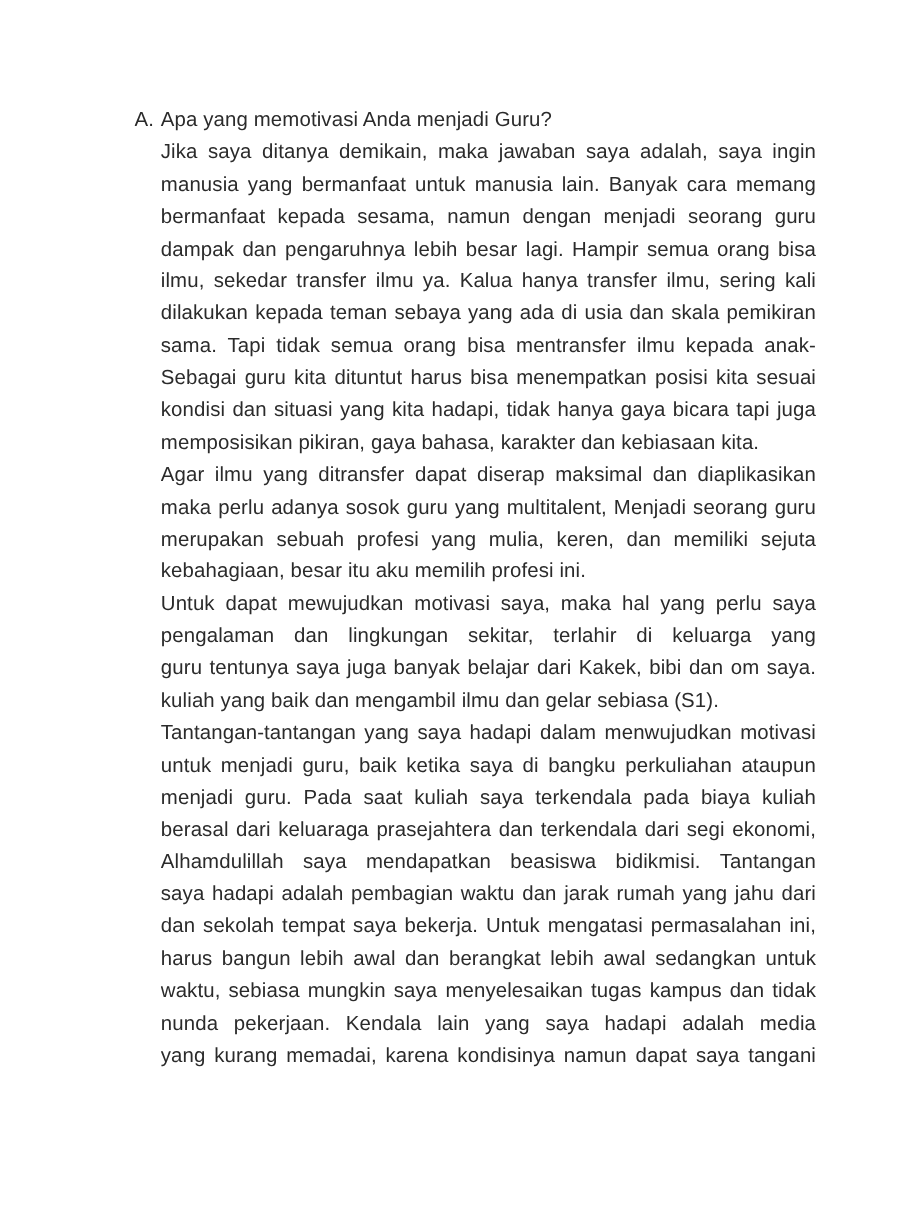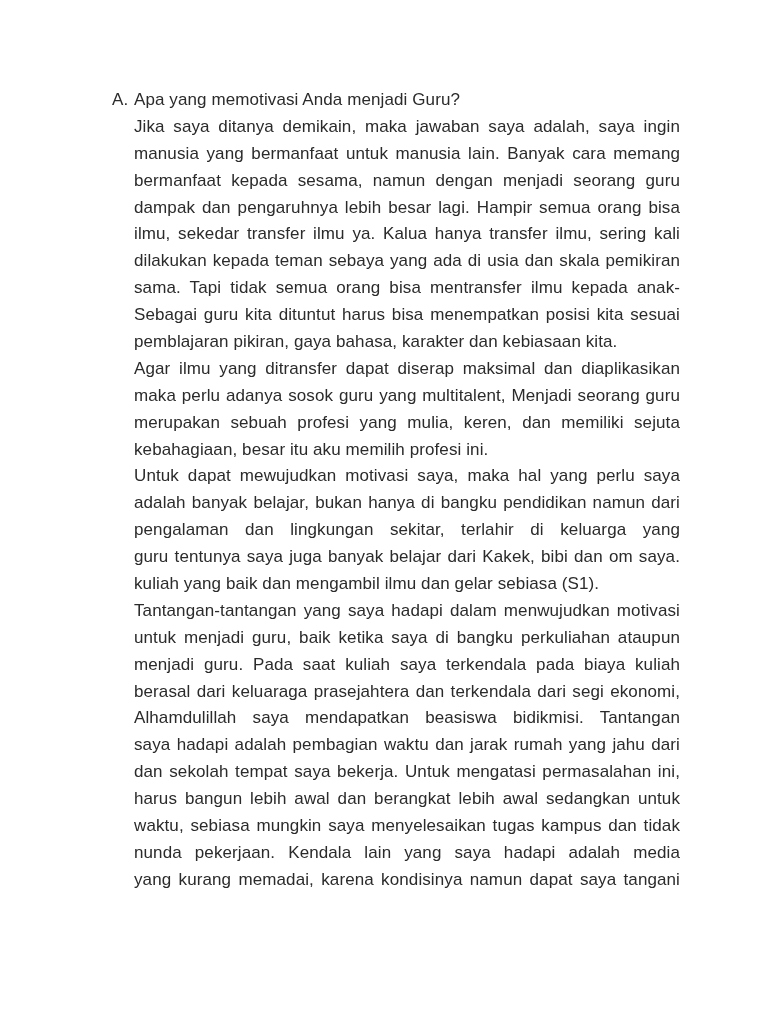--- a/index.html
+++ b/index.html
@@ -69,31 +69,31 @@
     <div class="paragraphs">
         <div>
           <div class="text-line j">Jika saya ditanya demikain, maka jawaban saya adalah, saya ingin menjadi</div>
           <div class="text-line j">manusia yang bermanfaat untuk manusia lain. Banyak cara memang untuk bisa</div>
           <div class="text-line j">bermanfaat kepada sesama, namun dengan menjadi seorang guru tentunya</div>
           <div class="text-line j">dampak dan pengaruhnya lebih besar lagi. Hampir semua orang bisa mentrasfer</div>
           <div class="text-line j">ilmu, sekedar transfer ilmu ya. Kalua hanya transfer ilmu, sering kali berhasil jika</div>
           <div class="text-line j">dilakukan kepada teman sebaya yang ada di usia dan skala pemikiran yang</div>
           <div class="text-line j">sama. Tapi tidak semua orang bisa mentransfer ilmu kepada anak-anak.</div>
           <div class="text-line j">Sebagai guru kita dituntut harus bisa menempatkan posisi kita sesuai dengan</div>
-          <div class="text-line">pemblajaran pikiran, gaya bahasa, karakter dan kebiasaan kita.</div>
+          <div class="text-line j">kondisi dan situasi yang kita hadapi, tidak hanya gaya bicara tapi juga</div>
+          <div class="text-line">memposisikan pikiran, gaya bahasa, karakter dan kebiasaan kita.</div>
         </div>
         <div>
           <div class="text-line j">Agar ilmu yang ditransfer dapat diserap maksimal dan diaplikasikan dengan baik</div>
           <div class="text-line j">maka perlu adanya sosok guru yang multitalent, Menjadi seorang guru</div>
           <div class="text-line j">merupakan sebuah profesi yang mulia, keren, dan memiliki sejuta kantung</div>
           <div class="text-line">kebahagiaan, besar itu aku memilih profesi ini.</div>
         </div>
         <div>
           <div class="text-line j">Untuk dapat mewujudkan motivasi saya, maka hal yang perlu saya lakukan</div>
-          <div class="text-line j">adalah banyak belajar, bukan hanya di bangku pendidikan namun dari</div>
           <div class="text-line j">pengalaman dan lingkungan sekitar, terlahir di keluarga yang profesinya adalah</div>
           <div class="text-line j">guru tentunya saya juga banyak belajar dari Kakek, bibi dan om saya. Selain itu</div>
           <div class="text-line">kuliah yang baik dan mengambil ilmu dan gelar sebiasa (S1).</div>
         </div>
         <div>
           <div class="text-line j">Tantangan-tantangan yang saya hadapi dalam menwujudkan motivasi saya</div>
           <div class="text-line j">untuk menjadi guru, baik ketika saya di bangku perkuliahan ataupun pada saat</div>
           <div class="text-line j">menjadi guru. Pada saat kuliah saya terkendala pada biaya kuliah dikarena saya</div>
           <div class="text-line j">berasal dari keluaraga prasejahtera dan terkendala dari segi ekonomi, tetapi</div>
           <div class="text-line j">Alhamdulillah saya mendapatkan beasiswa bidikmisi. Tantangan lainnya yang</div>

